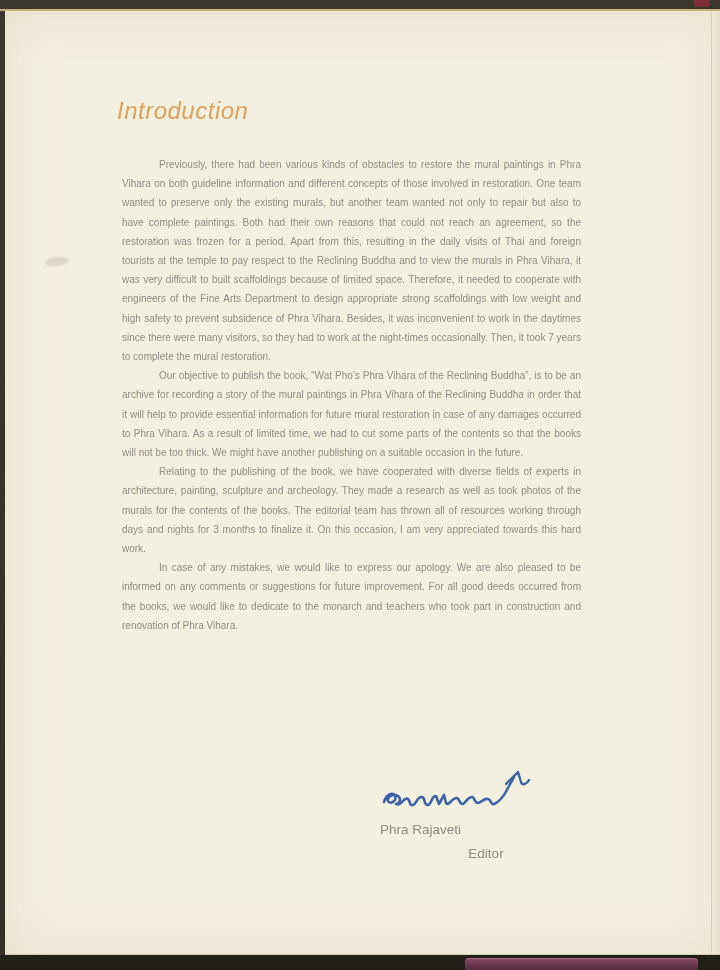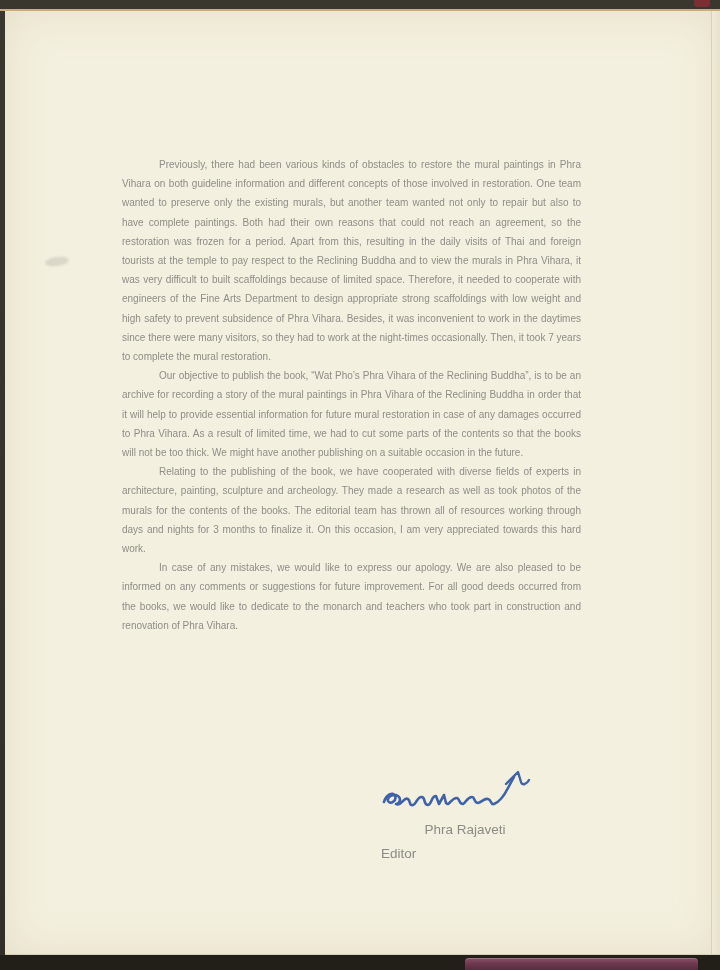--- a/index.html
+++ b/index.html
@@ -69,41 +69,42 @@
   }
   .body-text p{
     margin:0;
     text-indent:37px;
   }
   .signature{
     position:absolute;left:373px;top:757px;width:170px;height:50px;
   }
   .sig-name{
     position:absolute;left:375px;top:811px;width:170px;
-    text-align:center;font-size:13.5px;color:#8b8b87;
+    text-align:left;font-size:13.5px;color:#8b8b87;
   }
   .sig-role{
-    position:absolute;left:376px;top:835px;width:170px;
-    font-size:13.5px;color:#8b8b87;
+    position:absolute;left:396px;top:835px;width:170px;
+    text-align:center;font-size:13.5px;color:#8b8b87;
   }
 </style>
 </head>
 <body>
 
 <div class="scan">
 
   <div class="top-edge-line"></div>
   <div class="red-speck"></div>
 
   <div class="page">
     <div class="page-edge-line"></div>
     <div class="page-edge-strip"></div>
     <div class="page-bottom-line"></div>
     <div class="smudge"></div>
 
+    <h1 class="title" style="margin:0;font-weight:normal;">Introduction</h1>
 
     <div class="body-text">
       <p>Previously, there had been various kinds of obstacles to restore the mural paintings in Phra Vihara on both guideline information and different concepts of those involved in restoration.  One team wanted to preserve only the existing murals, but another team wanted not only to repair but also to have complete paintings.  Both had their own reasons that could not reach an agreement, so the restoration was frozen for a period.  Apart from this, resulting in the daily visits of Thai and foreign tourists at the temple to pay respect to the Reclining Buddha and to view the murals in Phra Vihara, it was very difficult to built scaffoldings because of limited space.  Therefore, it needed to cooperate with engineers of the Fine Arts Department to design appropriate strong scaffoldings with low weight and high safety to prevent subsidence of Phra Vihara.  Besides, it was inconvenient to work in the daytimes since there were many visitors, so they had to work at the night-times occasionally.  Then, it took 7 years to complete the mural restoration.</p>
       <p>Our objective to publish the book, “Wat Pho’s Phra Vihara of the Reclining Buddha”, is to be an archive for recording a story of the mural paintings in Phra Vihara of the Reclining Buddha in order that it will help to provide essential information for future mural restoration in case of any damages occurred to Phra Vihara.  As a result of limited time, we had to cut some parts of the contents so that the books will not be too thick.  We might have another publishing on a suitable occasion in the future.</p>
       <p>Relating to the publishing of the book, we have cooperated with diverse fields of experts in architecture, painting, sculpture and archeology.  They made a research as well as took photos of the murals for the contents of the books. The editorial team has thrown all of resources working through days and nights for 3 months to finalize it. On this occasion, I am very appreciated towards this hard work.</p>
       <p>In case of any mistakes, we would like to express our apology.  We are also pleased to be informed on any comments or suggestions for future improvement.  For all good deeds occurred from the books, we would like to dedicate to the monarch and teachers who took part in construction and renovation of Phra Vihara.</p>
     </div>
 
     <svg class="signature" viewBox="0 0 170 50" width="170" height="50">
       <path d="M6,34 C8,27 15,23 17,28 C19,33 12,37 10,33 C9,29 15,25 20,28 C24,31 21,36 18,36 C23,39 26,28 30,31 C33,34 31,38 35,37 C39,36 39,28 44,29 C48,30 45,37 50,37 C54,36 53,28 58,28 L61,36 L66,27 L68,35 C71,39 74,29 79,30 C82,31 81,36 85,36 C88,35 89,29 94,29 C97,29 96,35 100,35 C104,34 106,30 110,31 C114,32 112,37 116,36 C121,34 126,28 130,20 L136,9" fill="none" stroke="#3f63a8" stroke-width="2.6" stroke-linecap="round" stroke-linejoin="round"></path>

